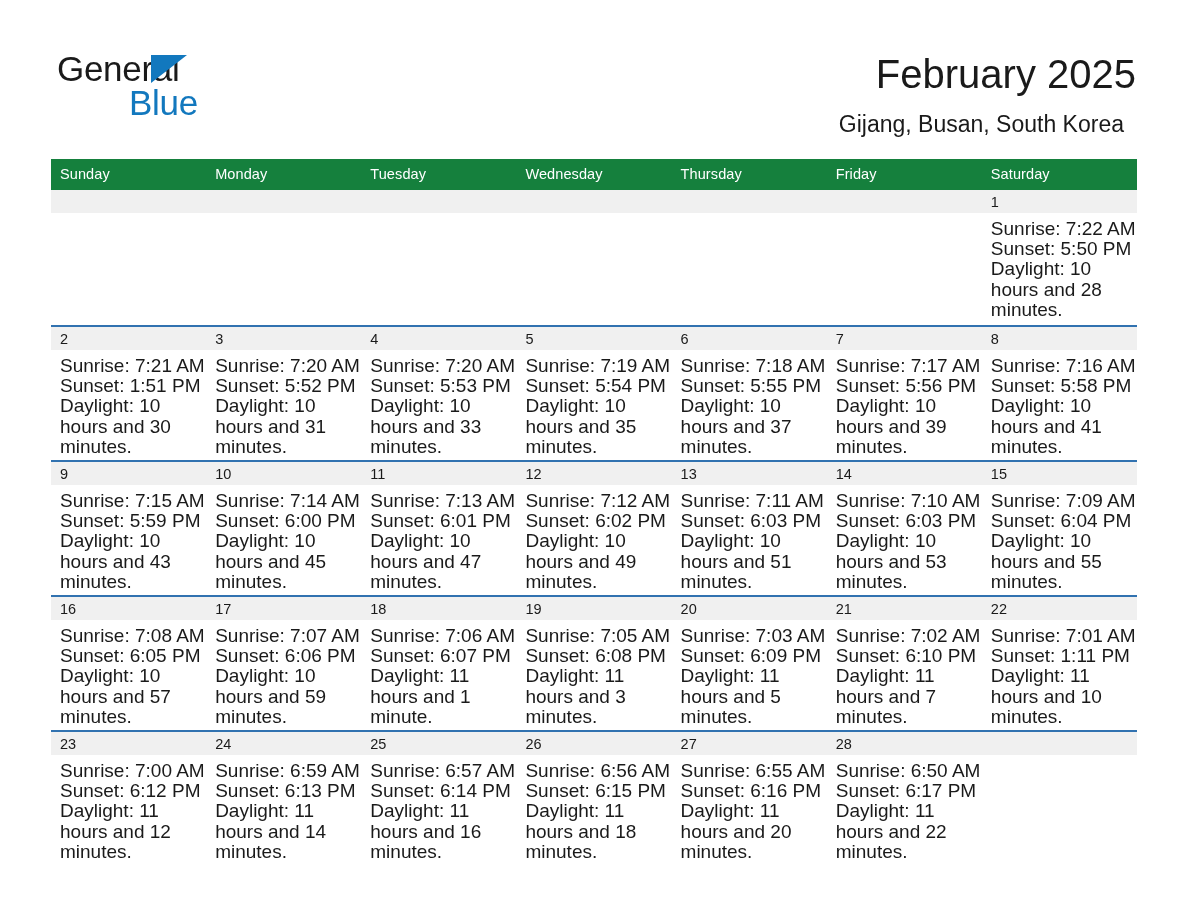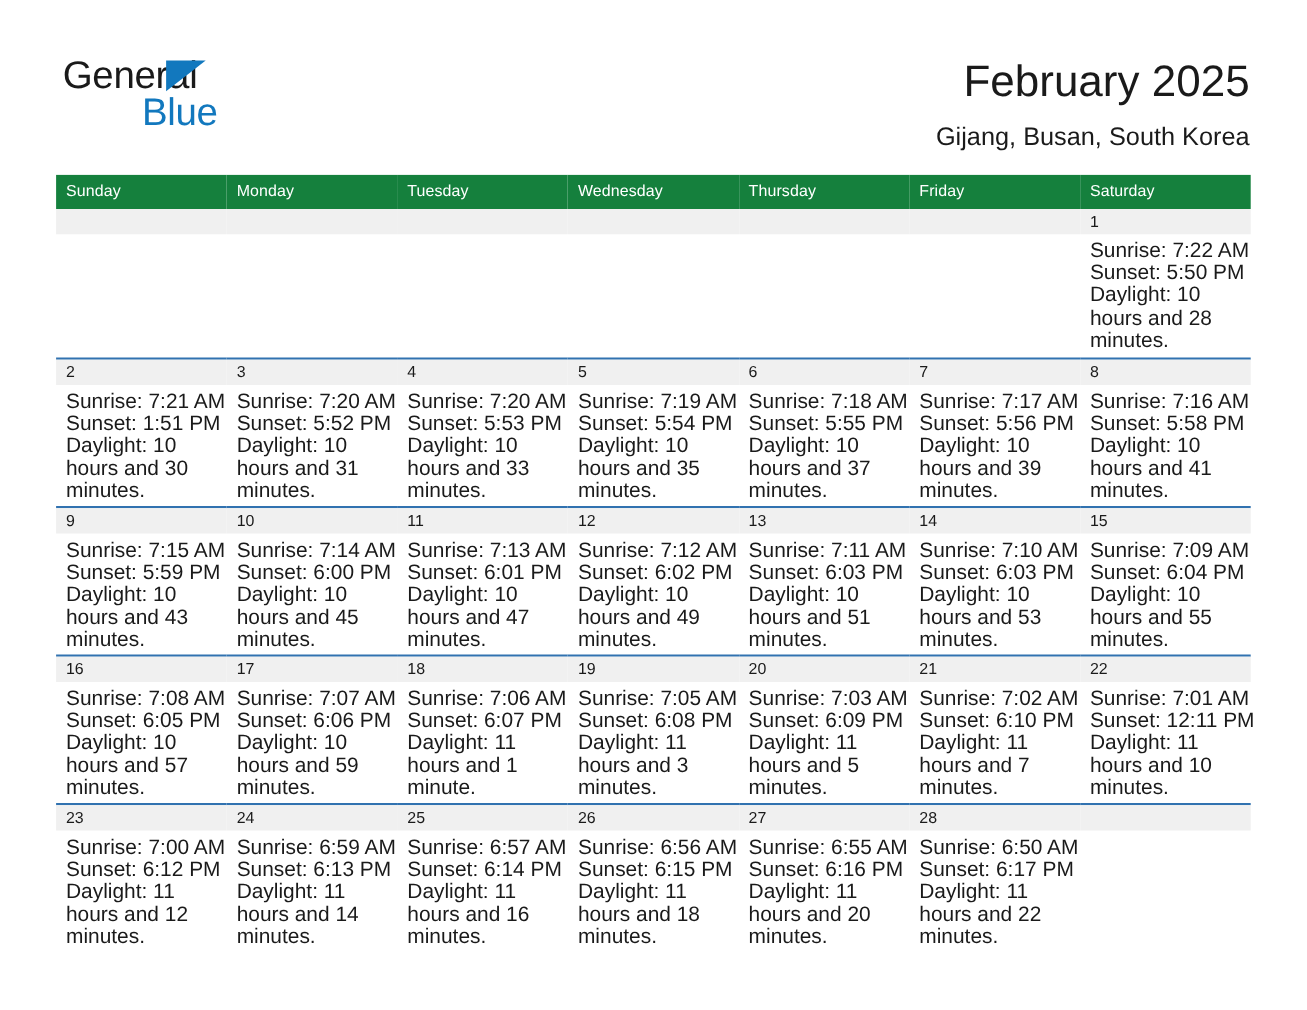--- a/index.html
+++ b/index.html
@@ -75,21 +75,21 @@
     top: 50px;
     font-size: 40px;
     line-height: 48px;
     color: #1a1a1a;
     text-align: right;
     white-space: nowrap;
     font-weight: 400;
   }
   .subtitle {
     position: absolute;
-    right: 52px;
+    right: 64px;
     top: 110px;
     font-size: 23px;
     line-height: 28px;
     color: #1a1a1a;
     text-align: right;
     white-space: nowrap;
     font-weight: 400;
   }
 
   
@@ -447,21 +447,21 @@
                 <div>Sunset: 6:10 PM</div>
                 <div class="daylight">Daylight: 11 hours and 7 minutes.</div>
               </div>
             </div>
           </td>
         <td>
             <div class="cell">
               <div class="date-band">22</div>
               <div class="cell-body">
                 <div>Sunrise: 7:01 AM</div>
-                <div>Sunset: 12:11 PM</div>
+                <div>Sunset: 1:11 PM</div>
                 <div class="daylight">Daylight: 11 hours and 10 minutes.</div>
               </div>
             </div>
           </td>
       </tr>
 
       <tr class="week-row">
         <td>
             <div class="cell">
               <div class="date-band">23</div>

